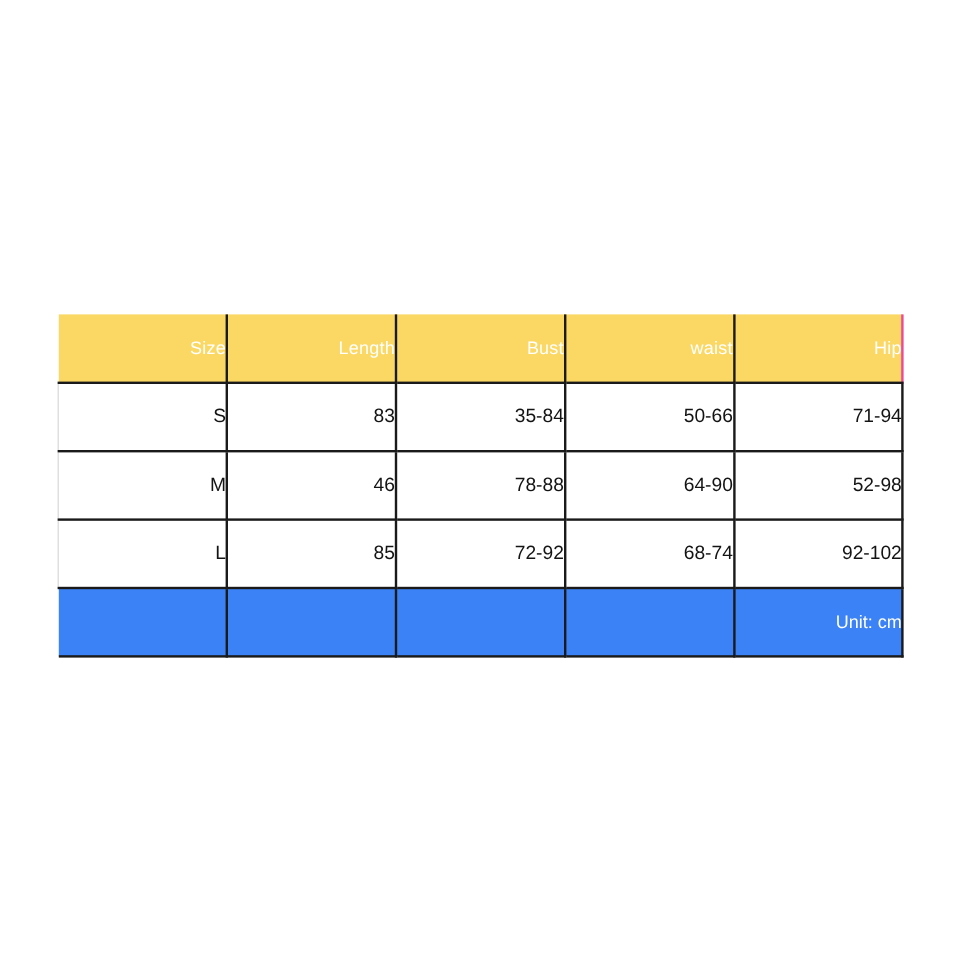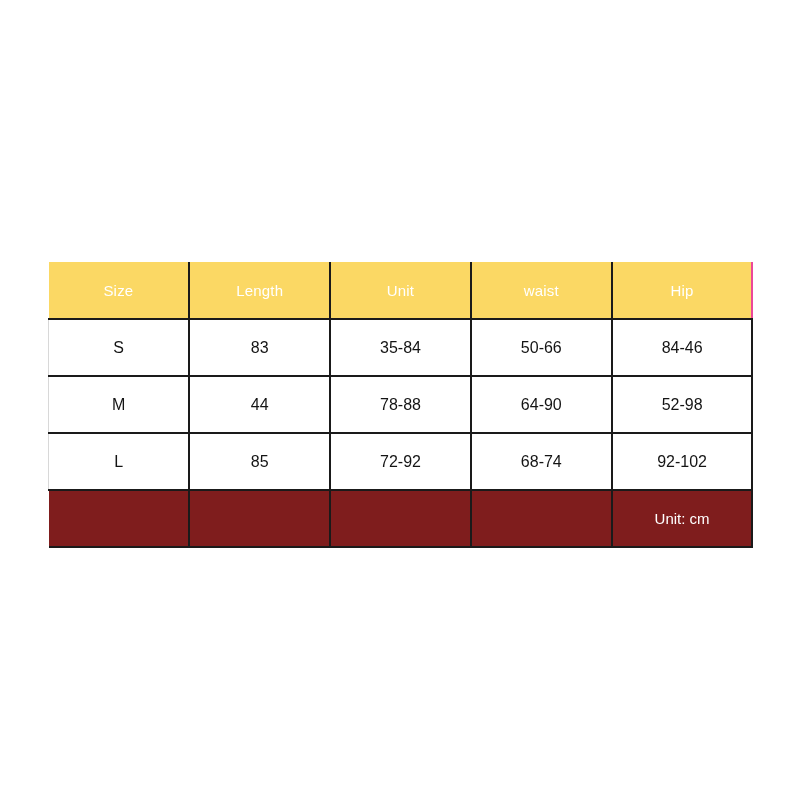--- a/index.html
+++ b/index.html
@@ -31,21 +31,21 @@
   }
 
   #size-chart col {
     width: 140.8px;
   }
 
   #size-chart td,
   #size-chart th {
     padding: 0;
     margin: 0;
-    text-align: center;
+    text-align: right;
     vertical-align: middle;
     font-weight: normal;
   }
 
   
   .hdr-row th {
     height: 56px;
     background: #fbd864;
     color: #ffffff;
     font-size: 15px;
@@ -69,21 +69,21 @@
     border-right: 2px solid #1a1a1a;
     border-bottom: 2px solid #1a1a1a;
   }
   .data-row td:first-child {
     border-left: 1px solid #d8d8d8;
   }
 
   
   .unit-row td {
     height: 55px;
-    background: #7f1d1d;
+    background: #3b82f6;
     color: #ffffff;
     font-size: 15px;
     border-right: 2px solid #1a1a1a;
     border-bottom: 2px solid #1a1a1a;
   }
   .unit-row td:first-child {
     border-left: 0;
   }
   .unit-cell {
     text-align: center;
@@ -100,37 +100,37 @@
         <col>
         <col>
         <col>
         <col>
     </colgroup>
 
     <thead>
       <tr class="hdr-row">
         <th>Size</th>
         <th>Length</th>
-        <th>Unit</th>
+        <th>Bust</th>
         <th>waist</th>
         <th>Hip</th>
       </tr>
     </thead>
 
     <tbody>
       <tr class="data-row">
         <td>S</td>
         <td>83</td>
         <td>35-84</td>
         <td>50-66</td>
-        <td>84-46</td>
+        <td>71-94</td>
       </tr>
       <tr class="data-row">
         <td>M</td>
-        <td>44</td>
+        <td>46</td>
         <td>78-88</td>
         <td>64-90</td>
         <td>52-98</td>
       </tr>
       <tr class="data-row">
         <td>L</td>
         <td>85</td>
         <td>72-92</td>
         <td>68-74</td>
         <td>92-102</td>

